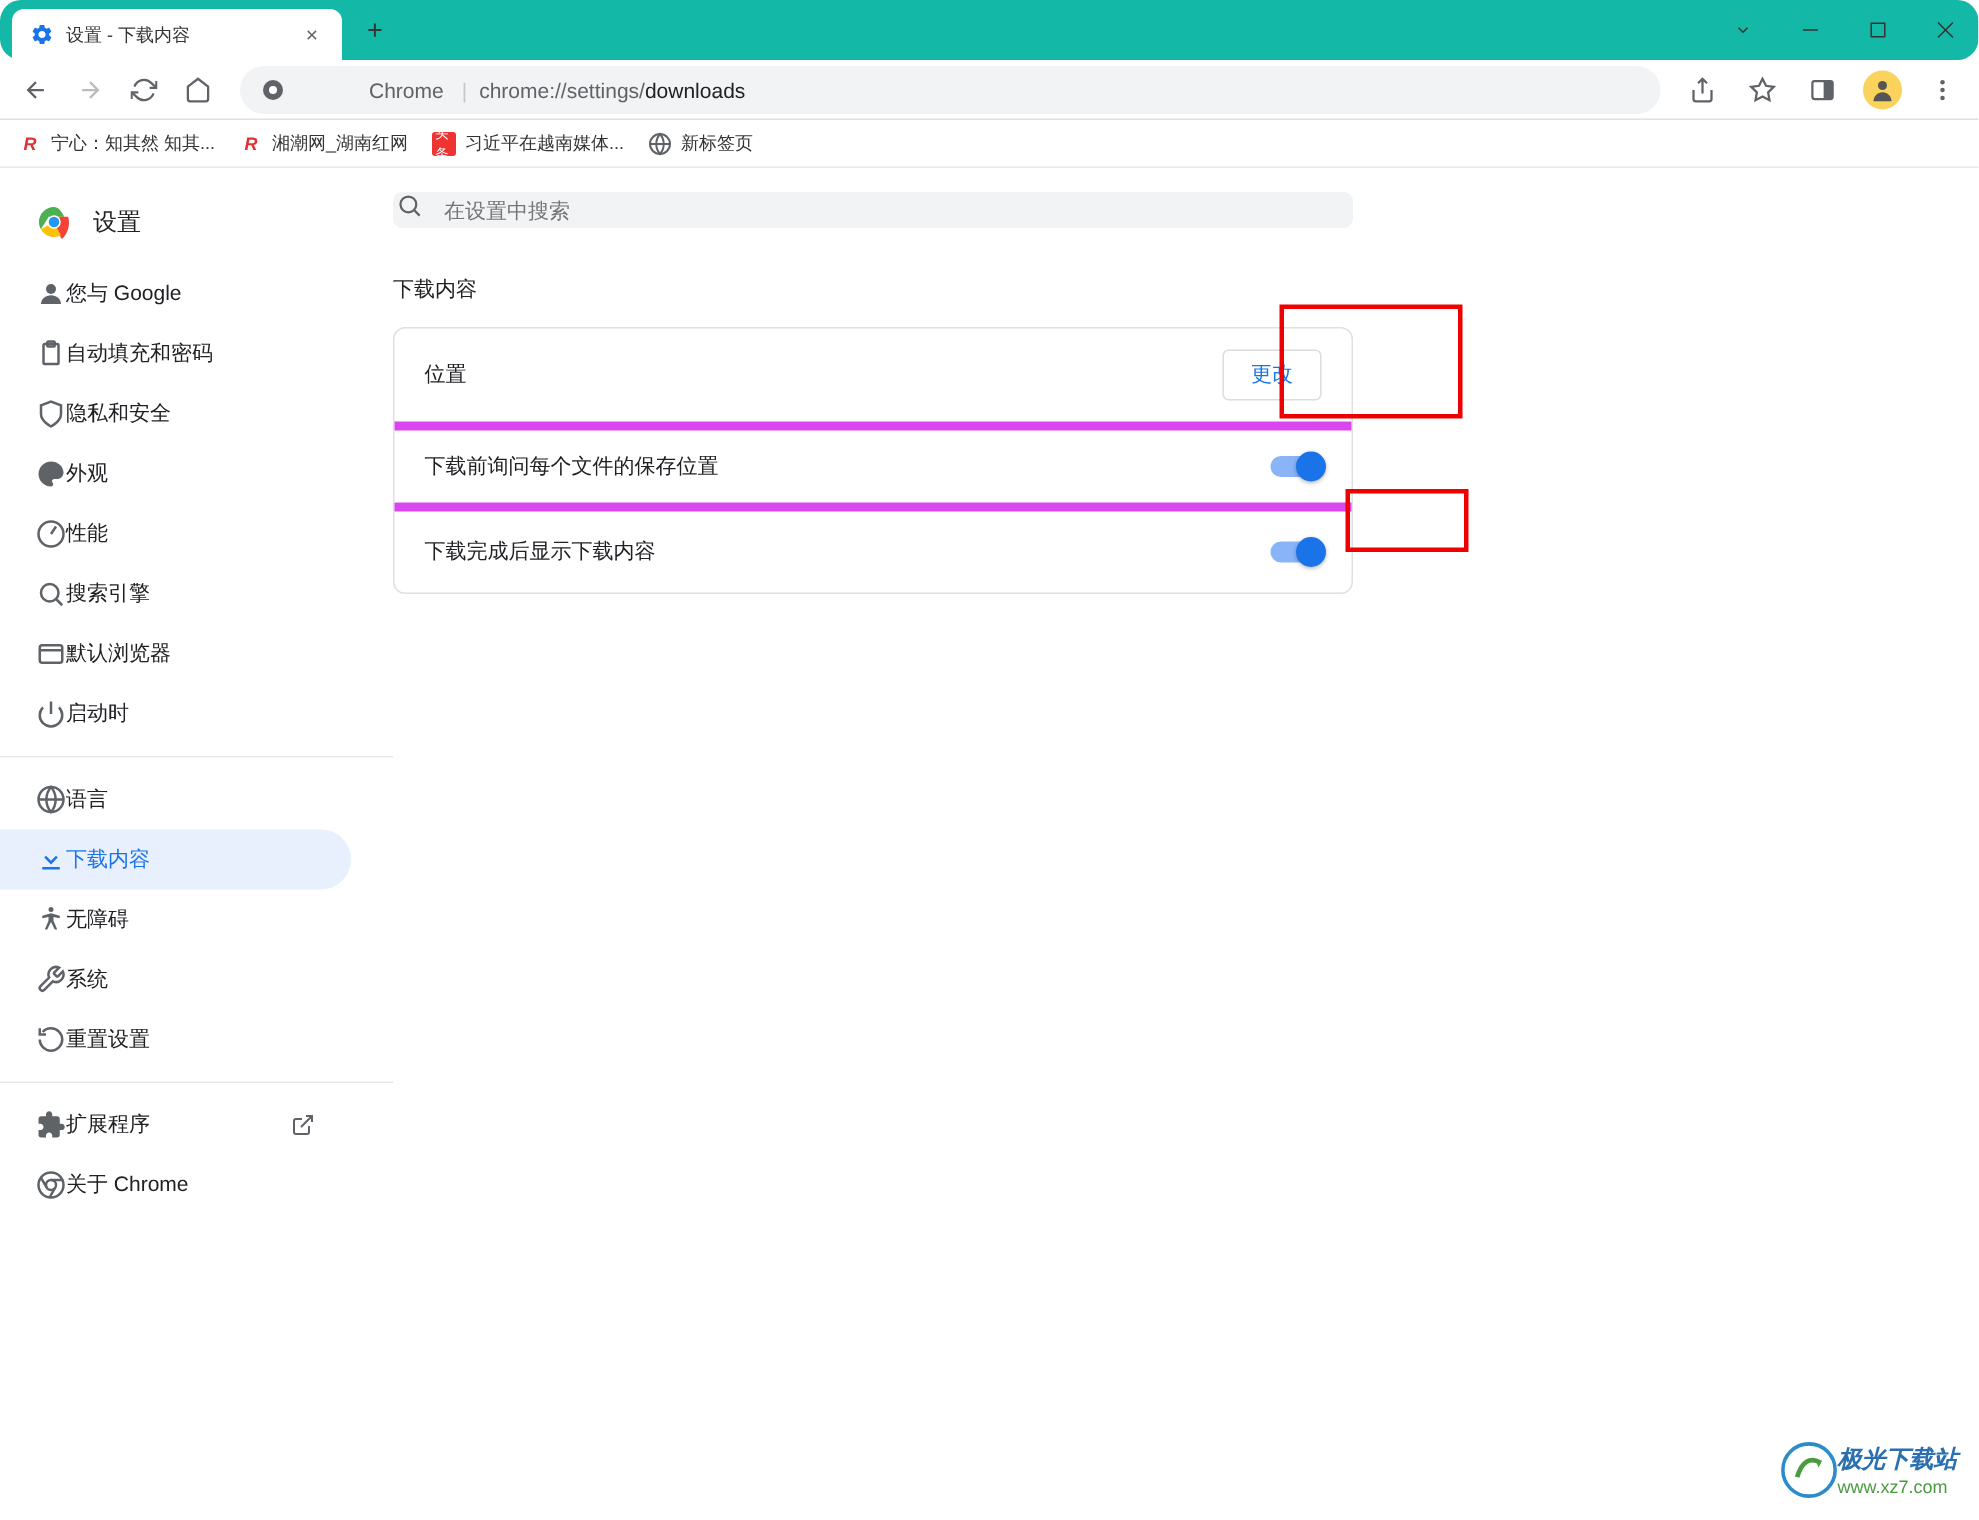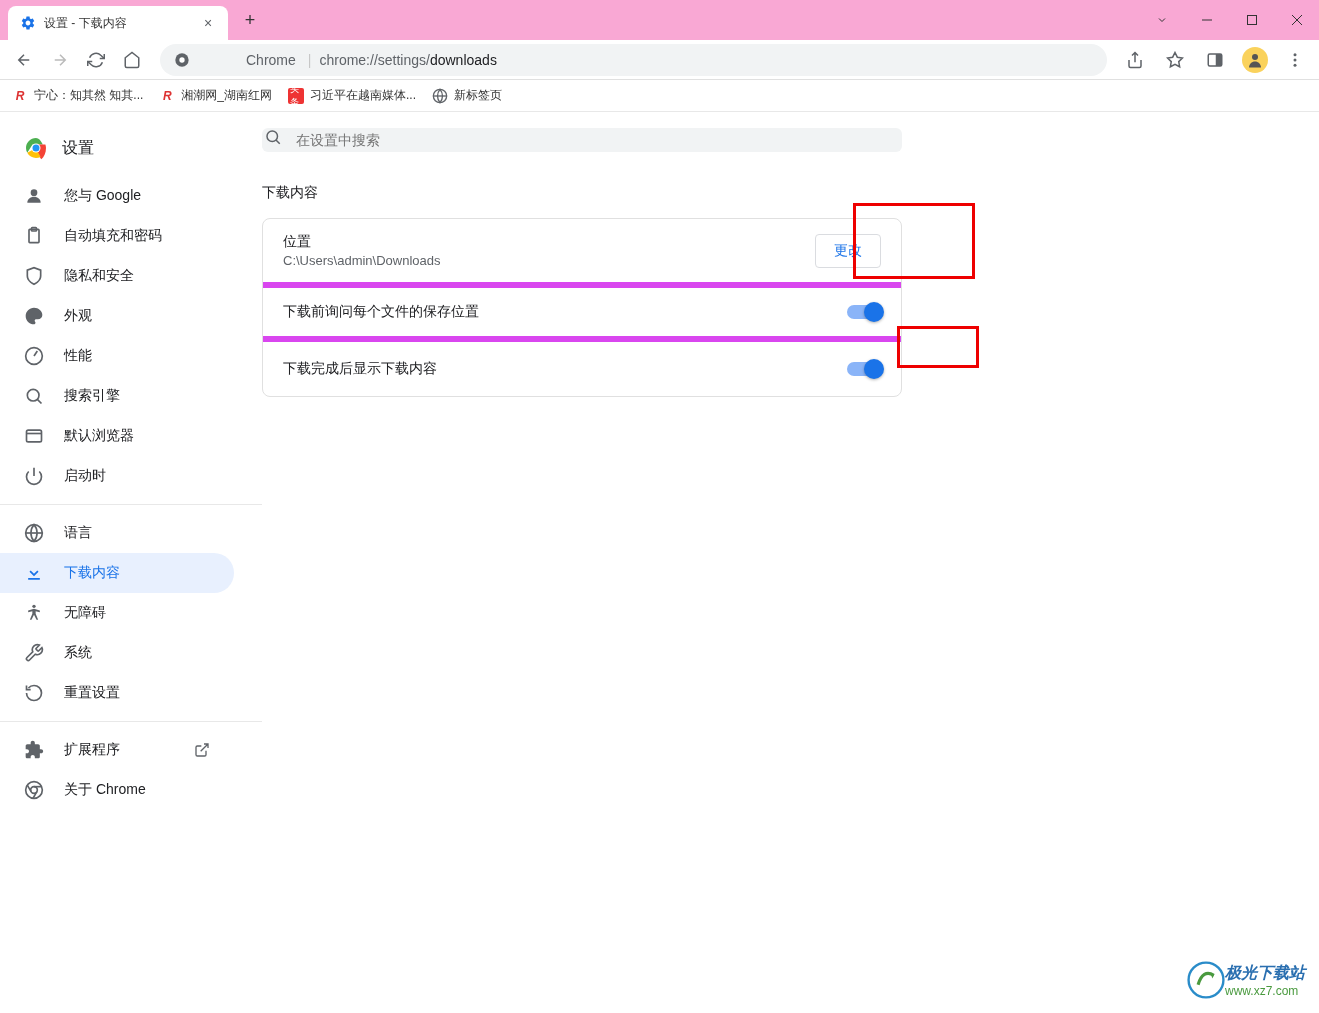--- a/index.html
+++ b/index.html
@@ -1,19 +1,19 @@
 <!DOCTYPE html>
 <html><head>
 <meta charset="utf-8">
 <style>
 * { margin: 0; padding: 0; box-sizing: border-box; font-family: "Microsoft YaHei", Arial, sans-serif; }
 body { width: 1319px; height: 1013px; background: #fff; overflow: hidden; position: relative; }
 
 
-.titlebar { height: 40px; background: #f9a8d4; display: flex; align-items: center; position: relative; }
+.titlebar { height: 40px; background: #14b8a6; display: flex; align-items: center; position: relative; border-radius: 14px; }
 .tab { background: #fff; height: 34px; margin-top: 6px; margin-left: 8px; border-radius: 8px 8px 0 0; display: flex; align-items: center; padding: 0 12px; min-width: 220px; position: relative; }
 .tab-icon { width: 16px; height: 16px; margin-right: 8px; color: #1a73e8; }
 .tab-title { font-size: 12px; color: #333; flex: 1; }
 .tab-close { width: 16px; height: 16px; display: flex; align-items: center; justify-content: center; cursor: pointer; color: #5f6368; font-size: 14px; }
 .new-tab { width: 28px; height: 28px; display: flex; align-items: center; justify-content: center; margin-left: 8px; cursor: pointer; font-size: 18px; color: #333; }
 .window-controls { position: absolute; right: 0; top: 0; display: flex; height: 40px; }
 .window-btn { width: 45px; display: flex; align-items: center; justify-content: center; cursor: pointer; }
 .window-btn svg { width: 12px; height: 12px; }
 
 
@@ -35,21 +35,21 @@
 .bookmark-icon { width: 16px; height: 16px; display: flex; align-items: center; justify-content: center; }
 
 
 .content { display: flex; height: calc(1013px - 112px); }
 .sidebar { width: 262px; padding: 16px 0; }
 .brand { display: flex; align-items: center; gap: 14px; padding: 8px 24px 16px; }
 .brand-logo { width: 24px; height: 24px; }
 .brand-title { font-size: 16px; color: #202124; }
 .sidebar-group { border-top: 1px solid #e8e8e8; margin-top: 8px; padding-top: 8px; }
 .sidebar-group.first { border-top: none; margin-top: 0; padding-top: 0; }
-.sidebar-item { display: flex; align-items: center; gap: 20px; padding: 10px 24px; font-size: 14px; color: #202124; cursor: pointer; border-radius: 0 20px 20px 0; margin-right: 28px; }
+.sidebar-item { display: flex; align-items: center; padding: 10px 24px; font-size: 14px; color: #202124; cursor: pointer; border-radius: 0 20px 20px 0; margin-right: 28px; }
 .sidebar-item.active { background: #e8f0fe; color: #1a73e8; }
 .sidebar-item .s-icon { width: 20px; height: 20px; display: flex; align-items: center; justify-content: center; color: #5f6368; }
 .sidebar-item.active .s-icon { color: #1a73e8; }
 .sidebar-item .ext-icon { margin-left: auto; width: 16px; height: 16px; color: #5f6368; }
 
 
 .main { flex: 1; padding: 16px 0; }
 .search-box { width: 640px; height: 24px; background: #f1f3f4; border-radius: 6px; display: flex; padding: 0 2px; margin-left: 0; margin-bottom: 32px; }
 .search-box .sicon { color: #5f6368; margin-right: 14px; }
 .search-box input { border: none; background: transparent; font-size: 14px; color: #5f6368; outline: none; flex: 1; }
@@ -371,21 +371,20 @@
           </svg></span>
       <input type="text" placeholder="在设置中搜索" style="">
     </div>
 
     <div class="section-title">下载内容</div>
 
     <div class="card">
       <div class="card-row">
         <div class="row-text">
           <div class="row-label">位置</div>
-          <div class="row-sub">C:\Users\admin\Downloads</div>
         </div>
         <button class="change-btn">更改</button>
       </div>
       <div class="card-row">
         <div class="row-label">下载前询问每个文件的保存位置</div>
         <div class="toggle"></div>
       </div>
       <div class="card-row">
         <div class="row-label">下载完成后显示下载内容</div>
         <div class="toggle"></div>

